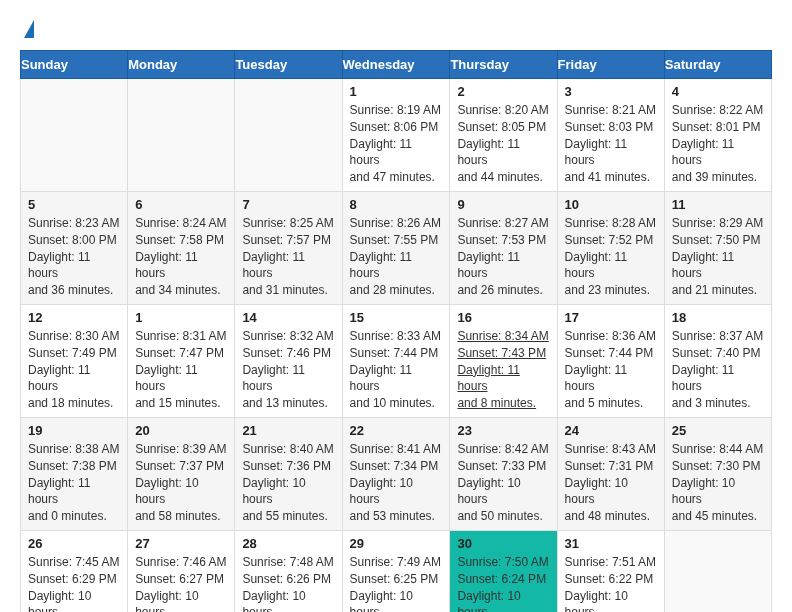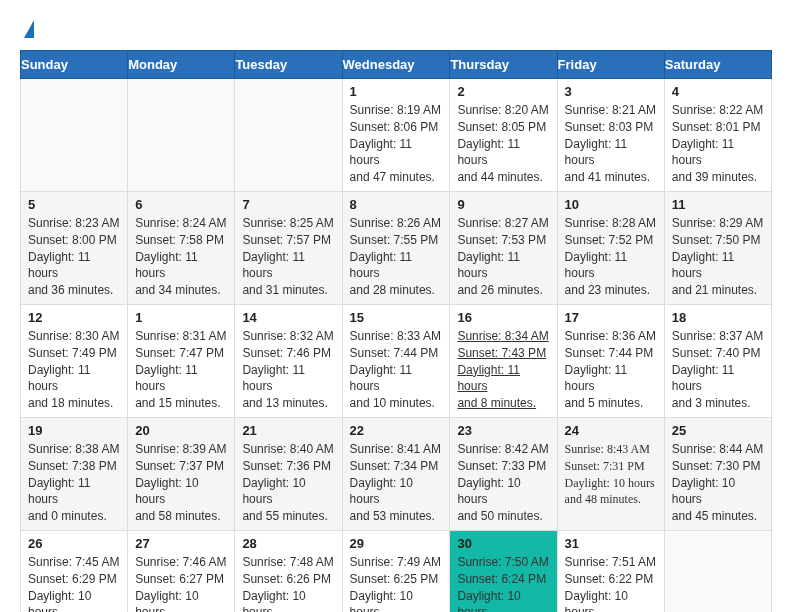--- a/index.html
+++ b/index.html
@@ -297,21 +297,21 @@
         </td>
         <td style="background: rgb(245, 245, 245);">
           <span class="day-num">23</span>
           <div class="day-info" style="white-space: pre-line;">Sunrise: 8:42 AM
 Sunset: 7:33 PM
 Daylight: 10 hours
 and 50 minutes.</div>
         </td>
         <td style="background: rgb(245, 245, 245);">
           <span class="day-num">24</span>
-          <div class="day-info" style="white-space: pre-line; font-family: Liberation Serif, serif;">Sunrise: 8:43 AM
+          <div class="day-info" style="white-space: pre-line;">Sunrise: 8:43 AM
 Sunset: 7:31 PM
 Daylight: 10 hours
 and 48 minutes.</div>
         </td>
         <td style="background: rgb(245, 245, 245);">
           <span class="day-num">25</span>
           <div class="day-info" style="white-space: pre-line;">Sunrise: 8:44 AM
 Sunset: 7:30 PM
 Daylight: 10 hours
 and 45 minutes.</div>

